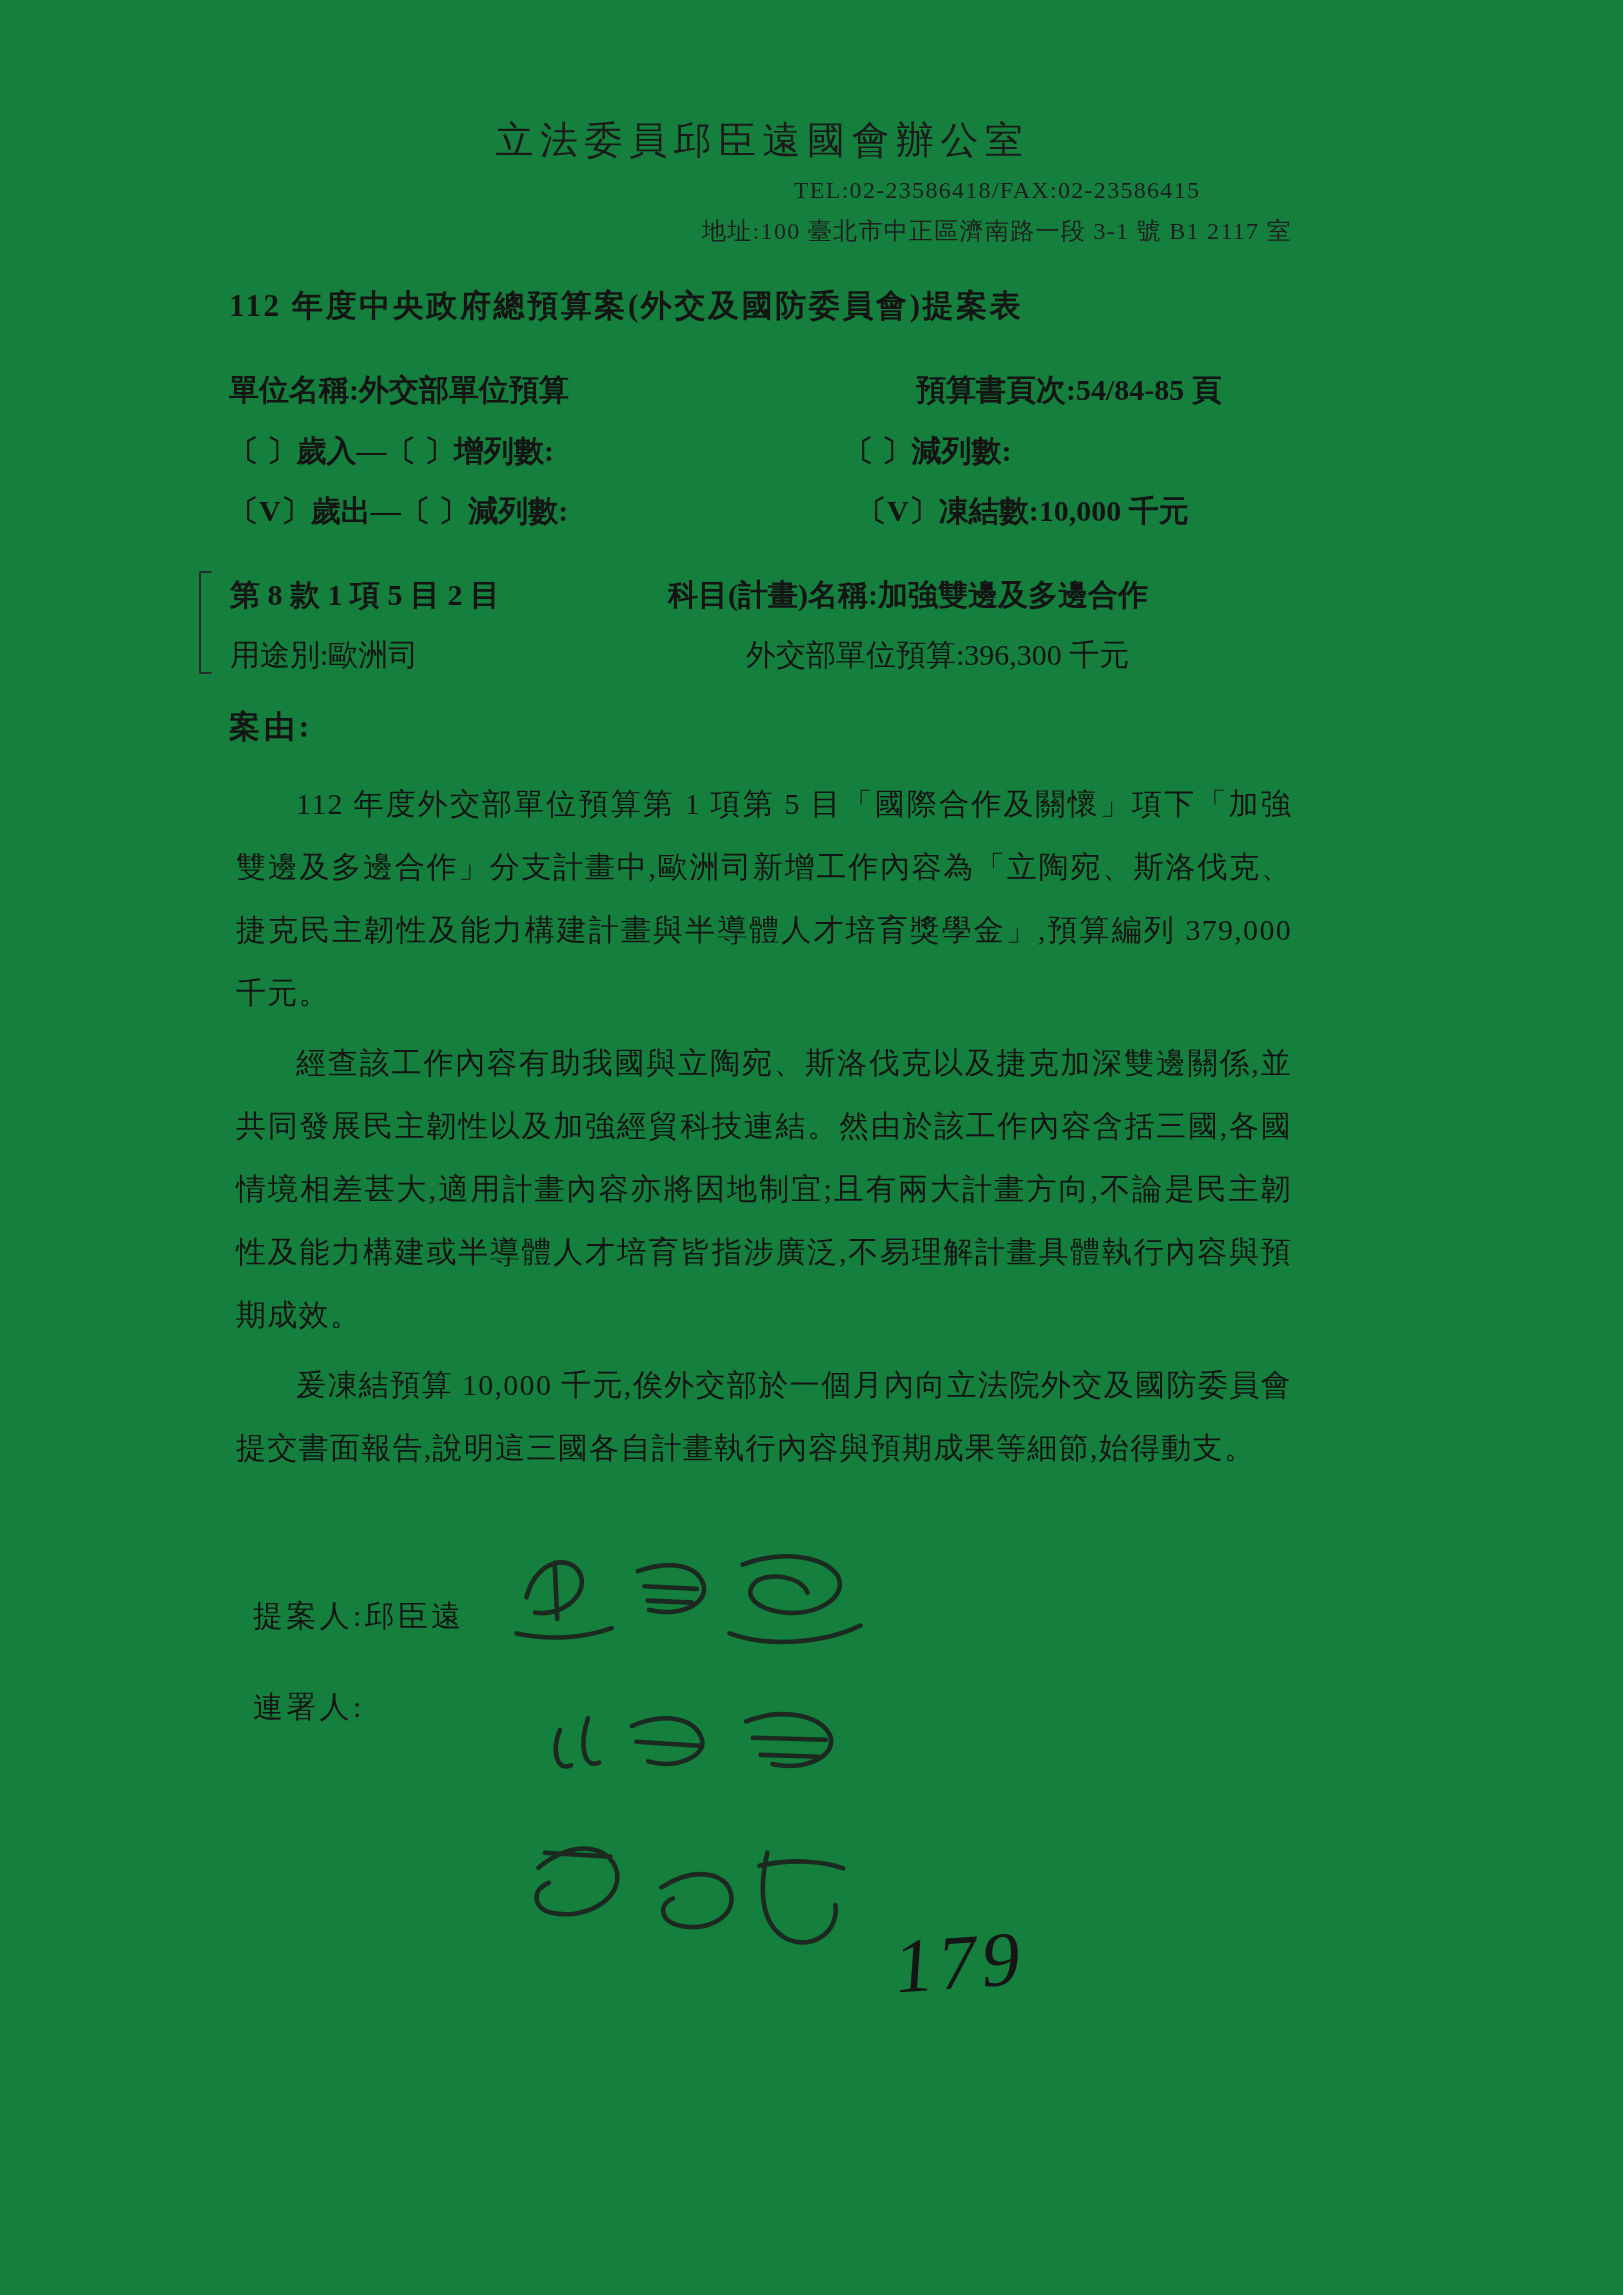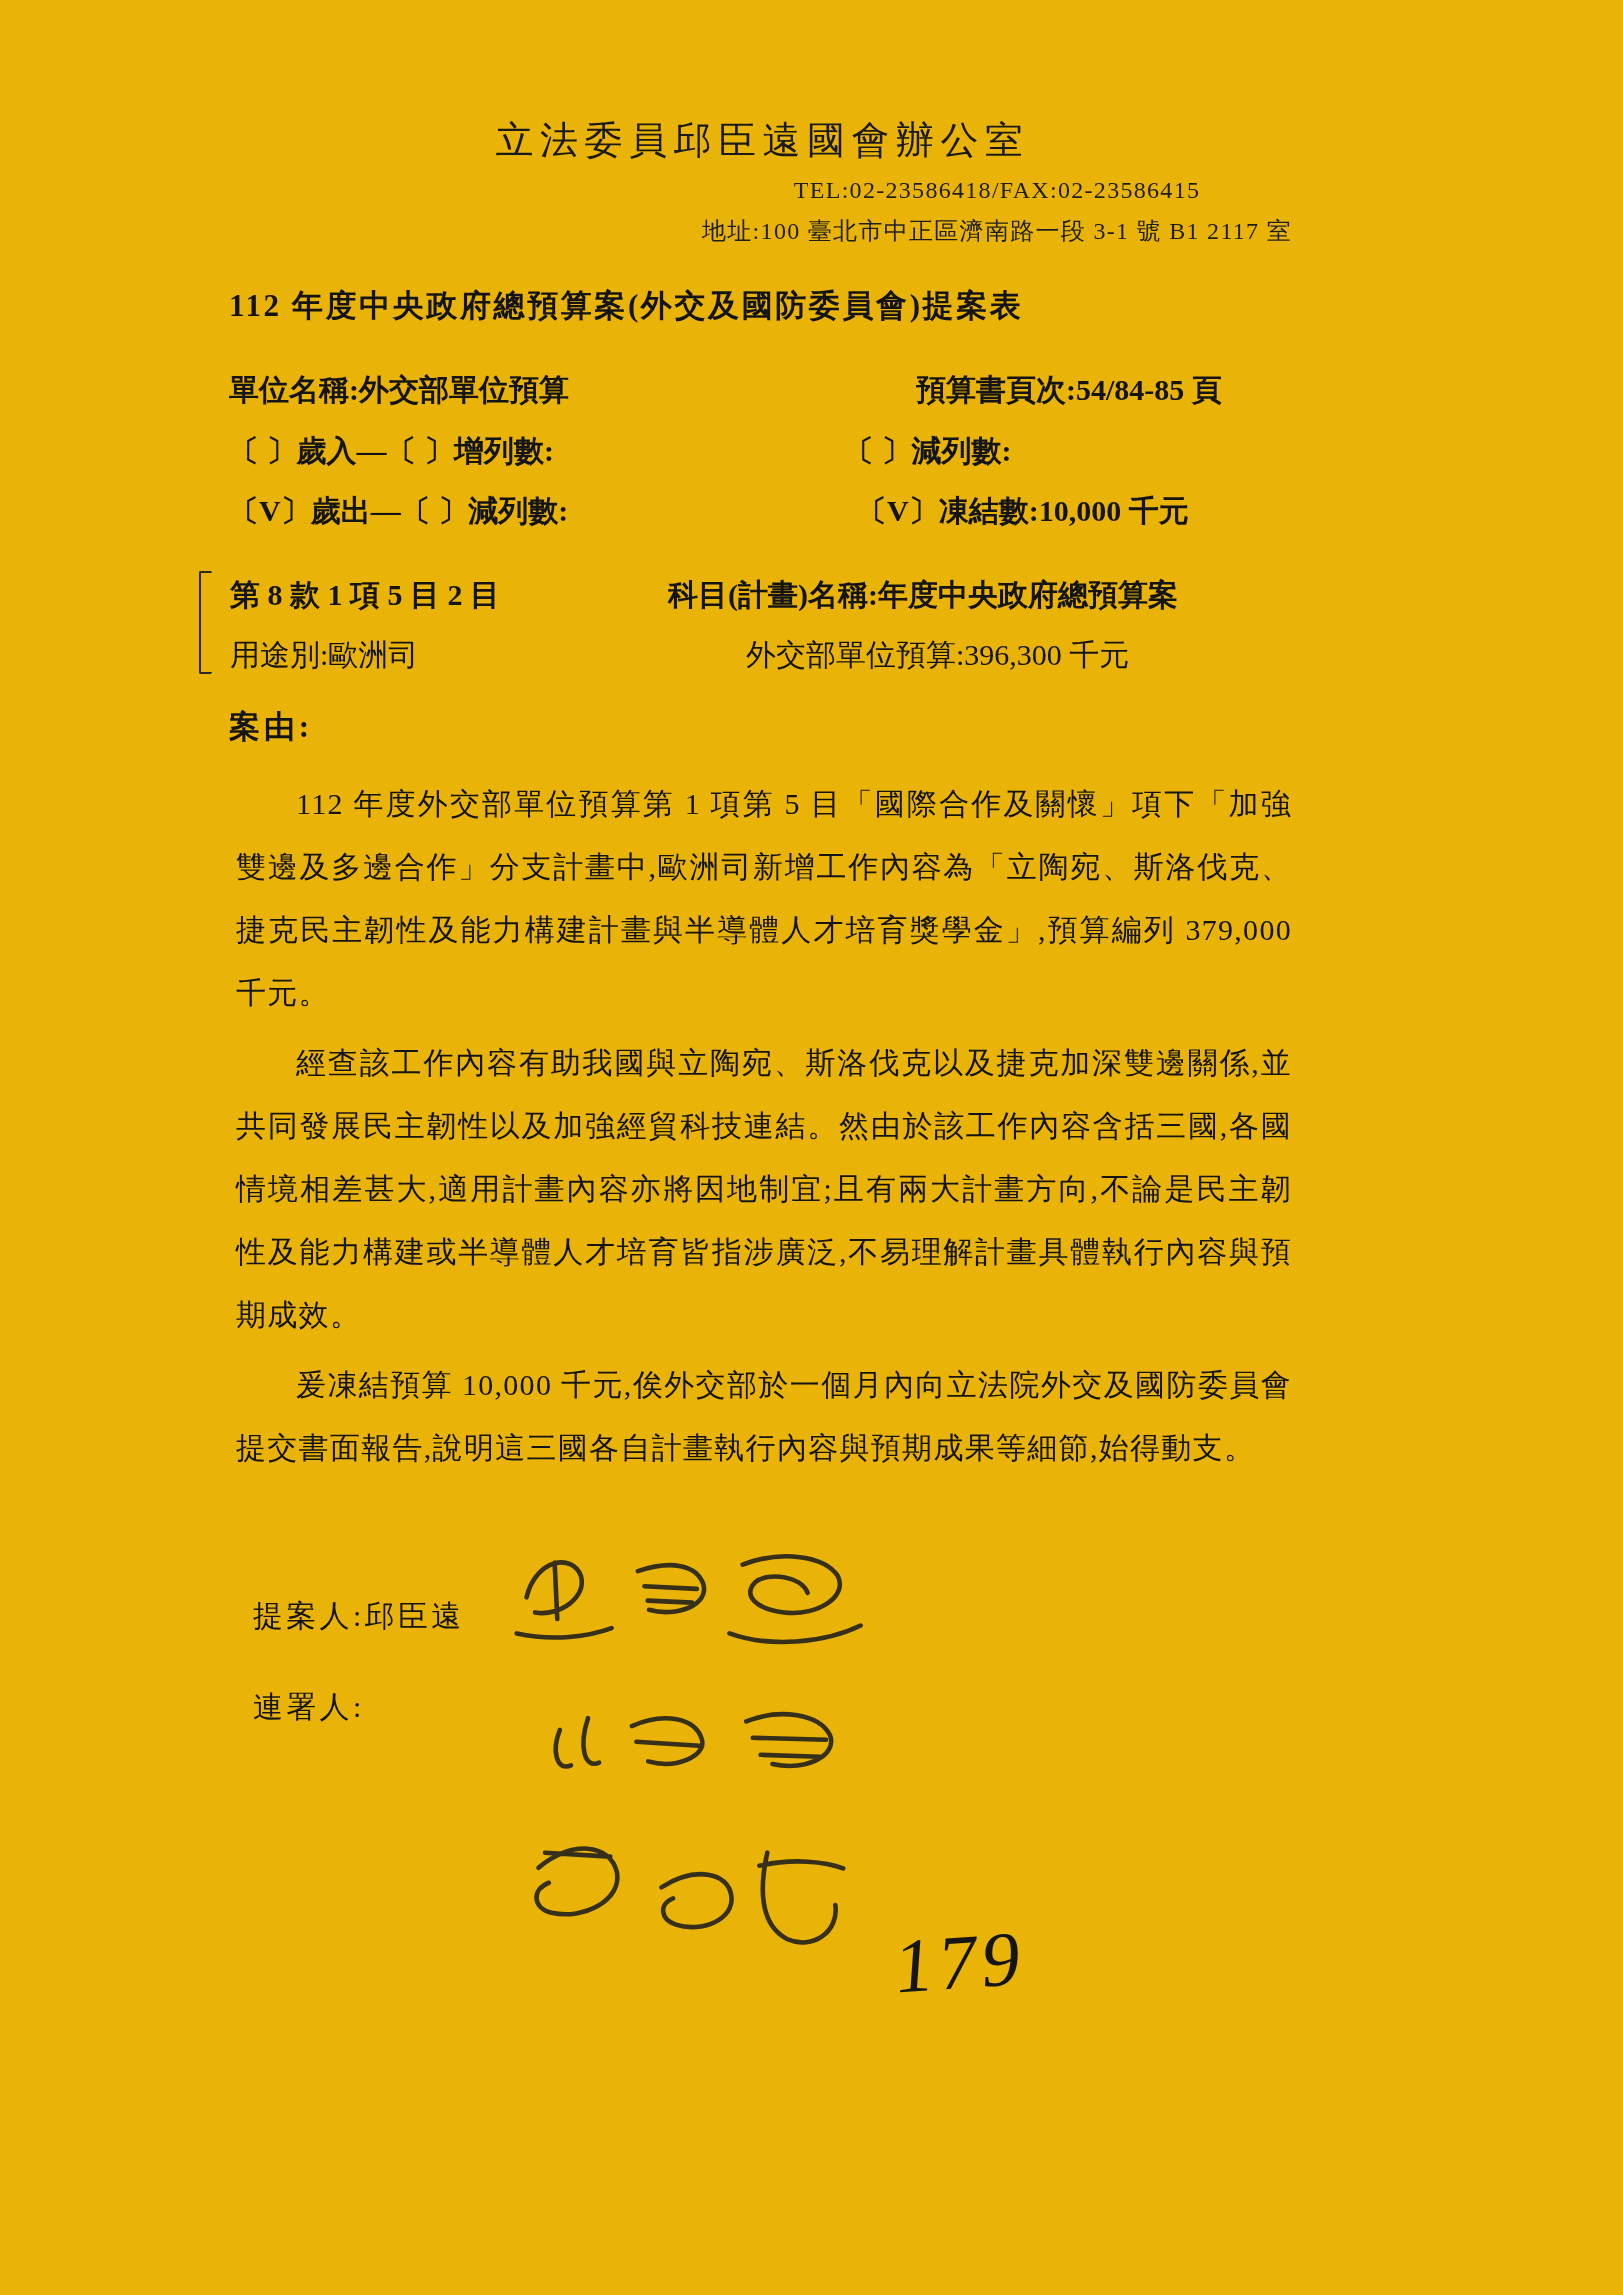--- a/index.html
+++ b/index.html
@@ -4,21 +4,21 @@
 <style>
   * { box-sizing: border-box; }
   html, body {
     margin: 0; padding: 0;
     background: #ffffff;
   }
   .sheet {
     position: relative;
     width: 1623px;
     height: 2295px;
-    background: #eab308;
+    background: #15803d;
     color: #141414;
     font-family: "Liberation Serif", "DejaVu Serif", serif;
     overflow: hidden;
   }
 
   
   .office-title {
     position: absolute;
     top: 115px; left: 0;
     width: 1525px;
@@ -155,21 +155,21 @@
     <span class="cell-r">〔 〕減列數:</span>
   </div>
   <div class="row row-expense">
     <span class="cell-l">〔V〕歲出—〔 〕減列數:</span>
     <span class="cell-r">〔V〕凍結數:10,000 千元</span>
   </div>
 
   <div class="item-bracket"></div>
   <div class="row row-item">
     <span class="cell-l">第 8 款 1 項 5 目 2 目</span>
-    <span class="cell-r">科目(計畫)名稱:年度中央政府總預算案</span>
+    <span class="cell-r">科目(計畫)名稱:加強雙邊及多邊合作</span>
   </div>
   <div class="row row-usage">
     <span class="cell-l">用途別:歐洲司</span>
     <span class="cell-r">外交部單位預算:396,300 千元</span>
   </div>
 
   <div class="case-heading">案由:</div>
   <div class="case-body">
     <p>112 年度外交部單位預算第 1 項第 5 目「國際合作及關懷」項下「加強雙邊及多邊合作」分支計畫中,歐洲司新增工作內容為「立陶宛、斯洛伐克、捷克民主韌性及能力構建計畫與半導體人才培育獎學金」,預算編列 379,000 千元。</p>
     <p>經查該工作內容有助我國與立陶宛、斯洛伐克以及捷克加深雙邊關係,並共同發展民主韌性以及加強經貿科技連結。然由於該工作內容含括三國,各國情境相差甚大,適用計畫內容亦將因地制宜;且有兩大計畫方向,不論是民主韌性及能力構建或半導體人才培育皆指涉廣泛,不易理解計畫具體執行內容與預期成效。</p>

